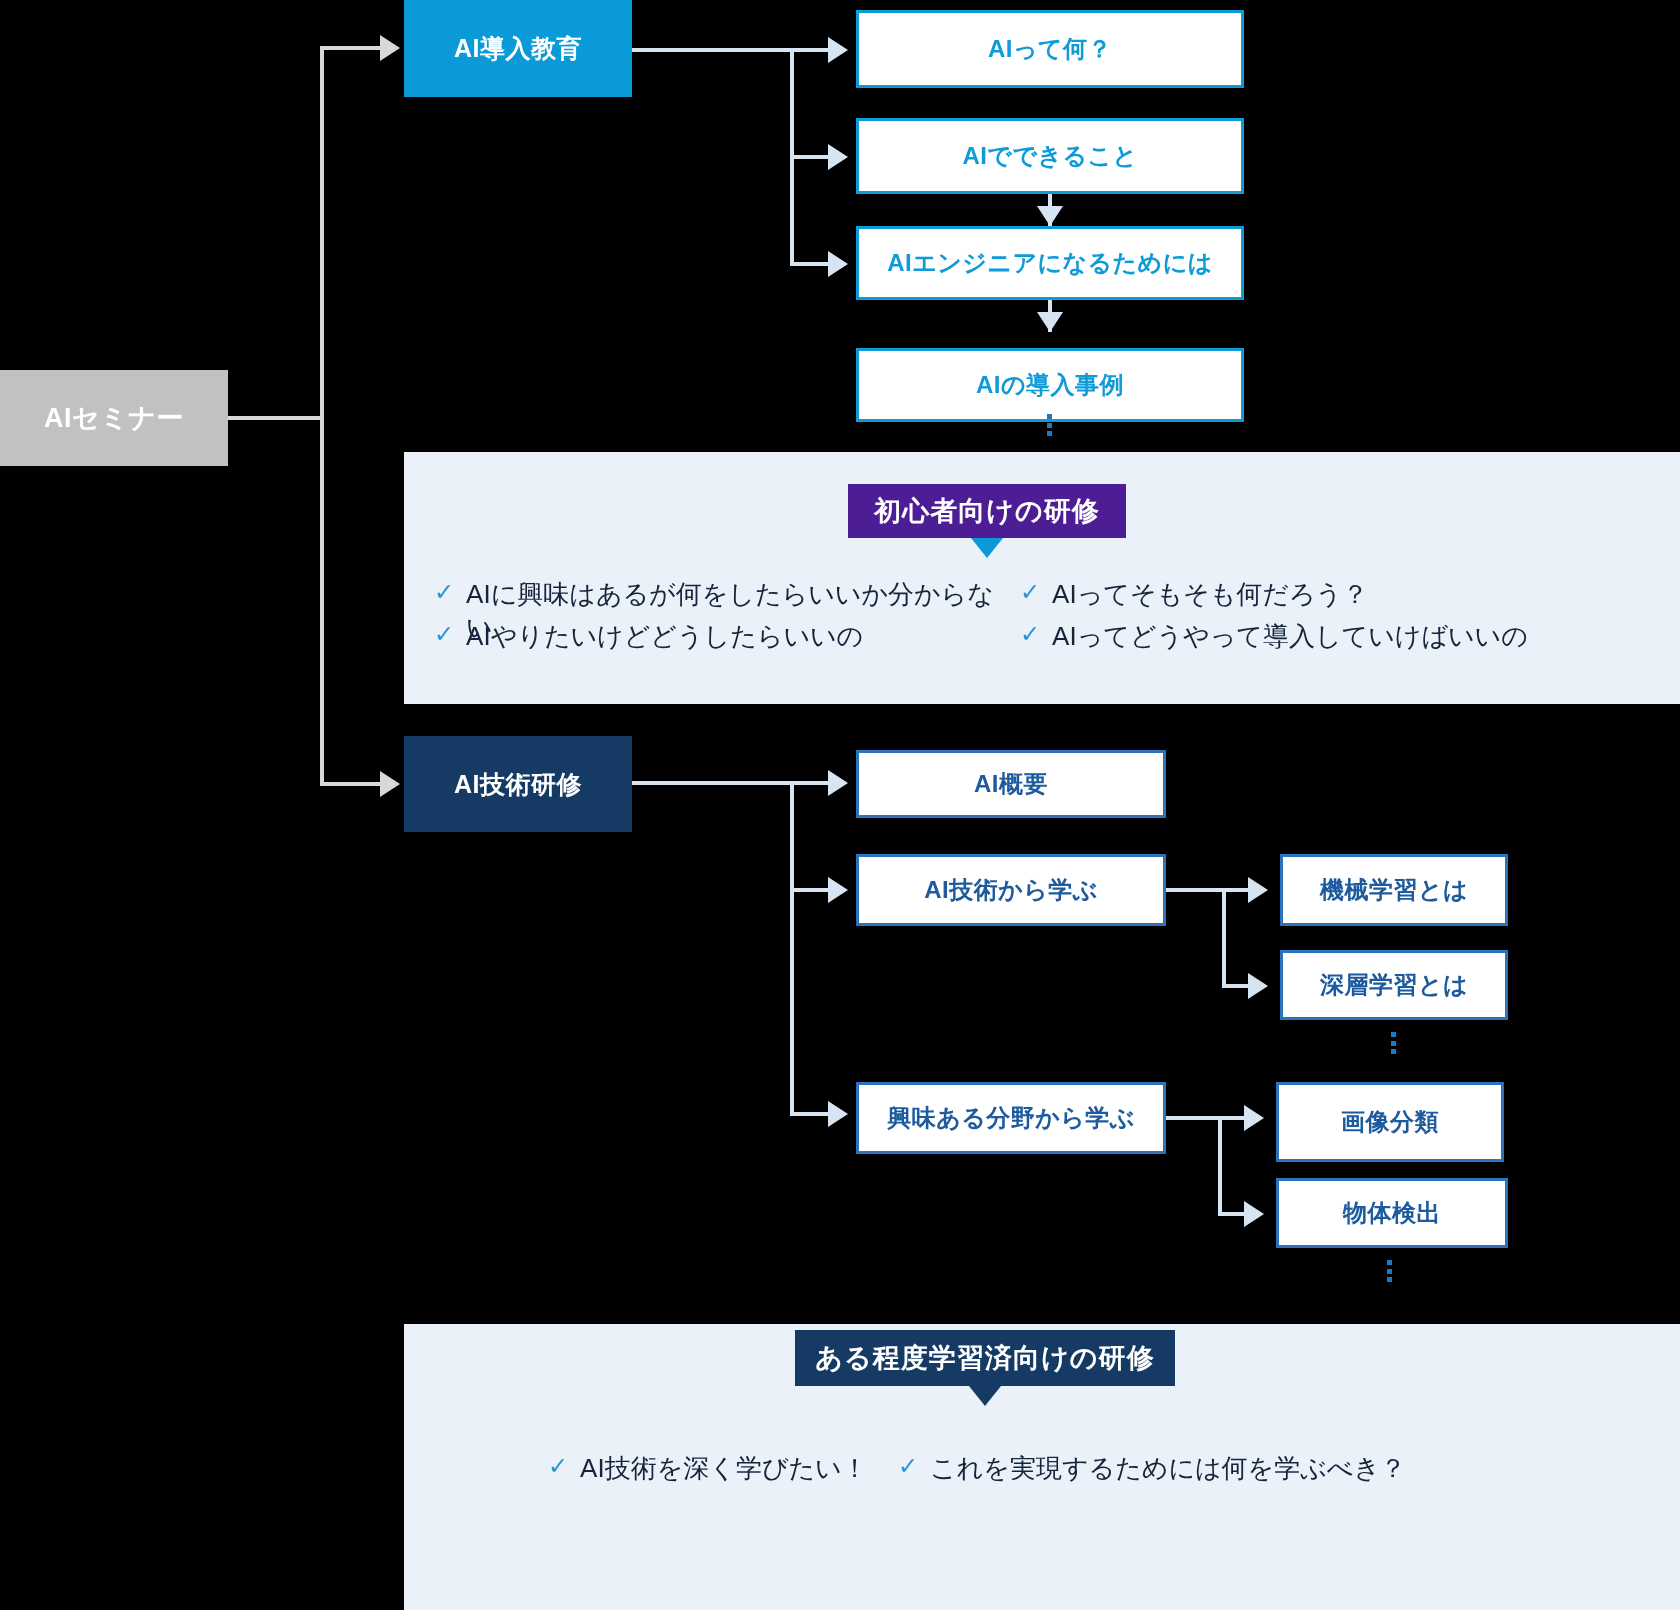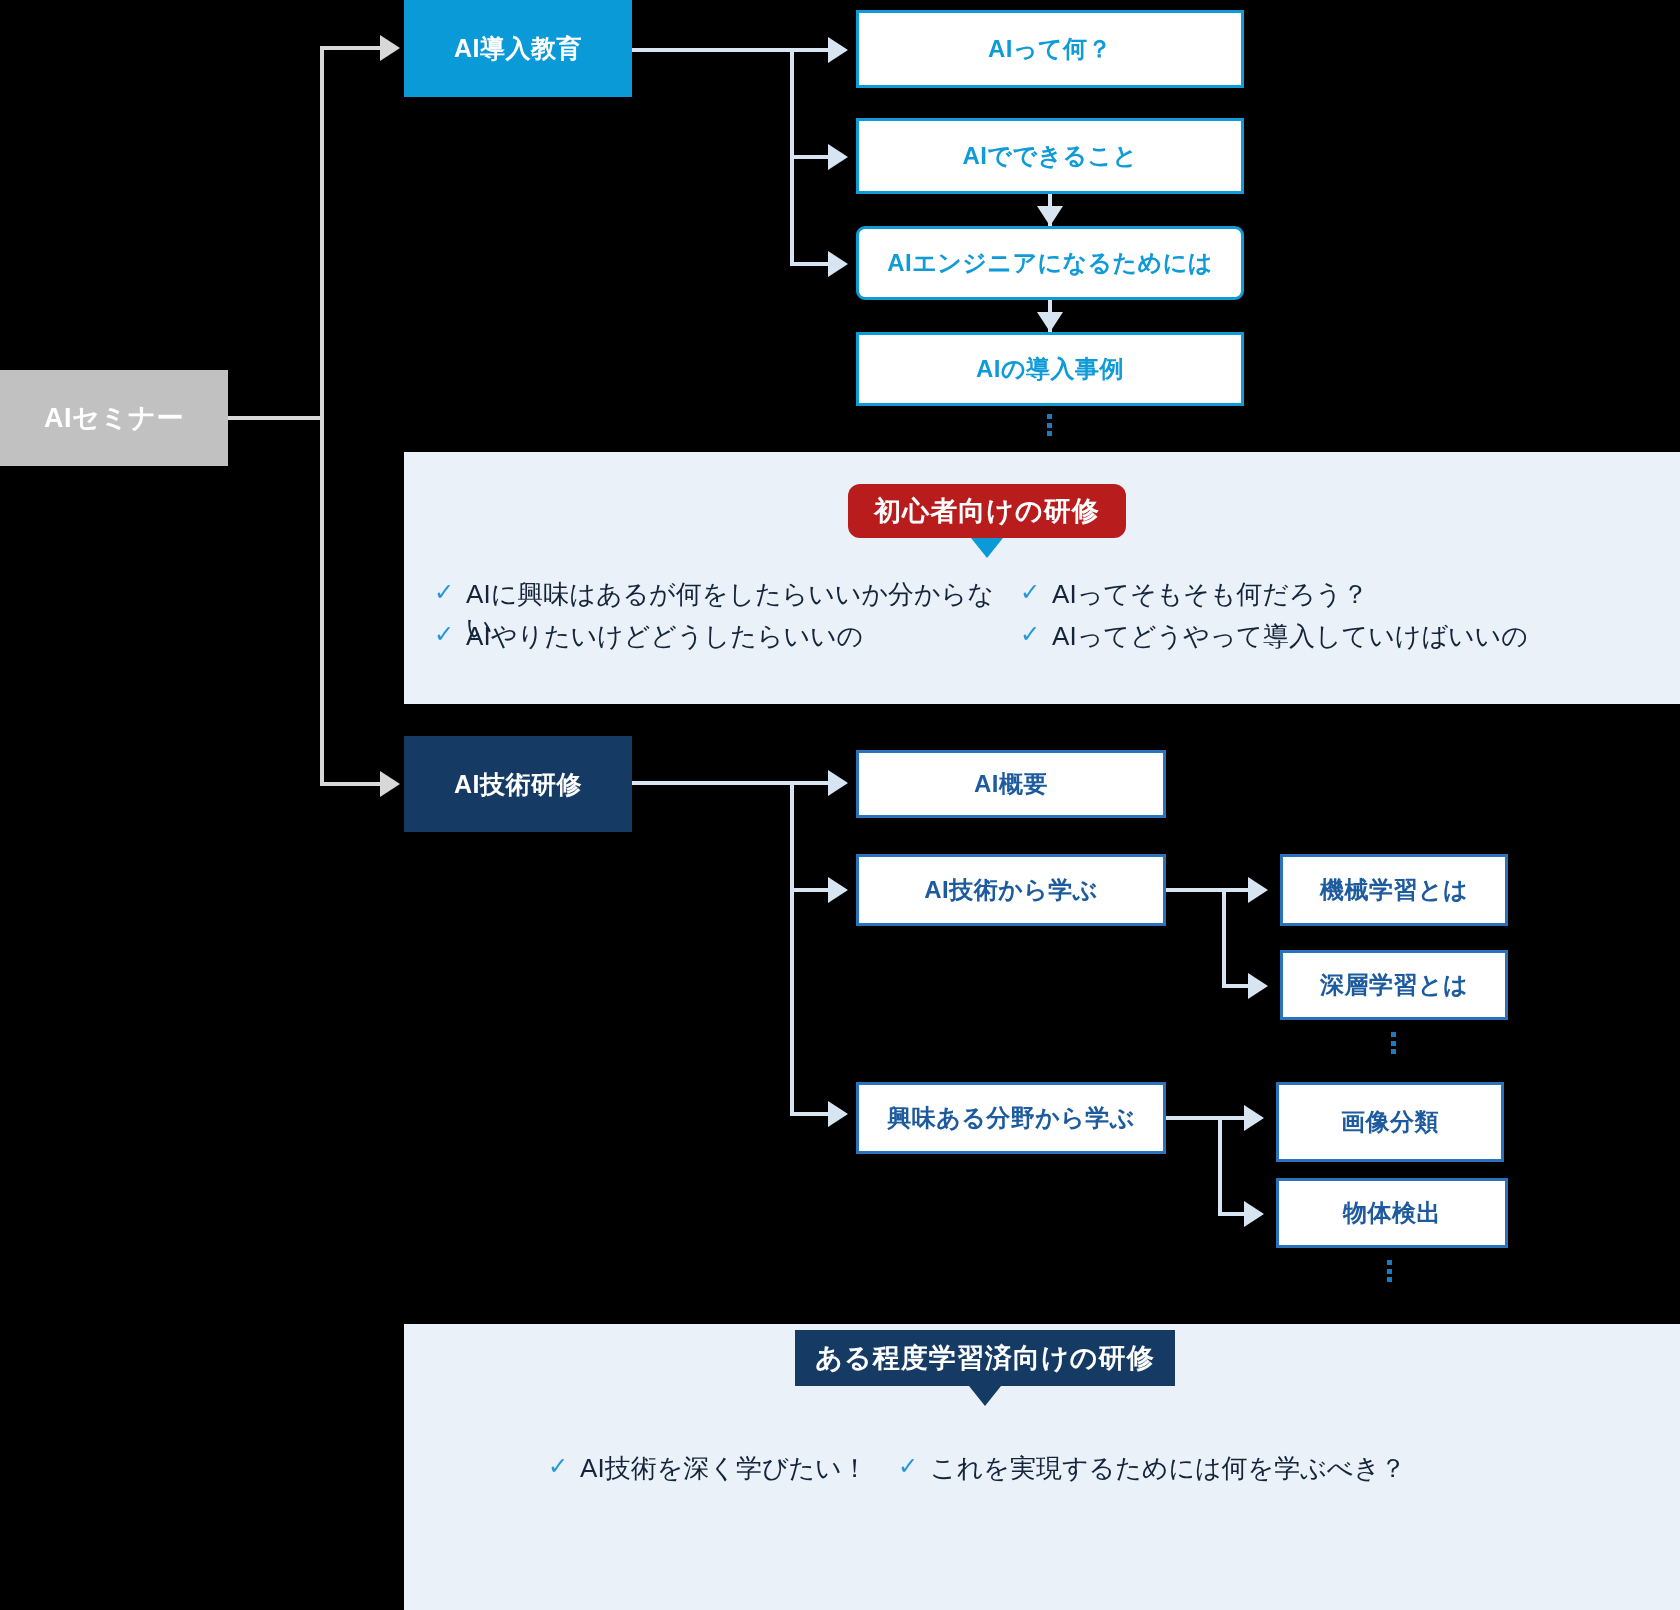--- a/index.html
+++ b/index.html
@@ -38,21 +38,21 @@
 
   
   .vdots{position:absolute;width:5px;color:#1382c4;display:flex;flex-direction:column;
          justify-content:space-between;align-items:center;}
   .vdots i{display:block;width:5px;height:5px;background:#1d79c2;}
 
   
   .panel{position:absolute;background:#eaf1f9;}
   .panel-tag{position:absolute;display:flex;align-items:center;justify-content:center;
              color:#ffffff;font-weight:bold;font-size:27px;letter-spacing:.04em;}
-  .panel-tag.lite{background:#b91c1c;border-radius:12px;}
+  .panel-tag.lite{background:#4c1d95;}
   .panel-tag.dark{background:#153a64;}
   .tag-notch{position:absolute;width:0;height:0;
              border-left:16px solid transparent;border-right:16px solid transparent;}
   .tag-notch.lite{border-top:20px solid #0b9ad8;}
   .tag-notch.dark{border-top:20px solid #153a64;}
 
   .bullets{position:absolute;display:flex;flex-wrap:wrap;}
   .bullet{display:flex;align-items:flex-start;color:#14243a;font-size:26px;}
   .bullet .tick{color:#2596d8;font-size:24px;margin-right:12px;line-height:1.2;}
   .bullet .btxt{line-height:1.25;}
@@ -96,28 +96,28 @@
     <span>AIって何？</span>
   </div>
 
   <div class="node node-leaf" style="left:856px;top:118px;width:388px;height:76px;">
     <span>AIでできること</span>
   </div>
 
   <div class="vline" style="left:1048px;top:194px;height:32px;"></div>
   <div class="arrow-d" style="left:1037px;top:206px;"></div>
 
-  <div class="node node-leaf" style="left:856px;top:226px;width:388px;height:74px;border-radius:9px;">
+  <div class="node node-leaf" style="left:856px;top:226px;width:388px;height:74px;">
     <span>AIエンジニアになるためには</span>
   </div>
 
   <div class="vline" style="left:1048px;top:300px;height:32px;"></div>
   <div class="arrow-d" style="left:1037px;top:312px;"></div>
 
-  <div class="node node-leaf" style="left:856px;top:332px;width:388px;height:74px;">
+  <div class="node node-leaf" style="left:856px;top:348px;width:388px;height:74px;">
     <span>AIの導入事例</span>
   </div>
 
   <div class="vdots" style="left:1047px;top:414px;height:22px;">
     <i></i>
       <i></i>
       <i></i>
   </div>
 
   <div class="panel" style="left:404px;top:452px;width:1276px;height:252px;"></div>

